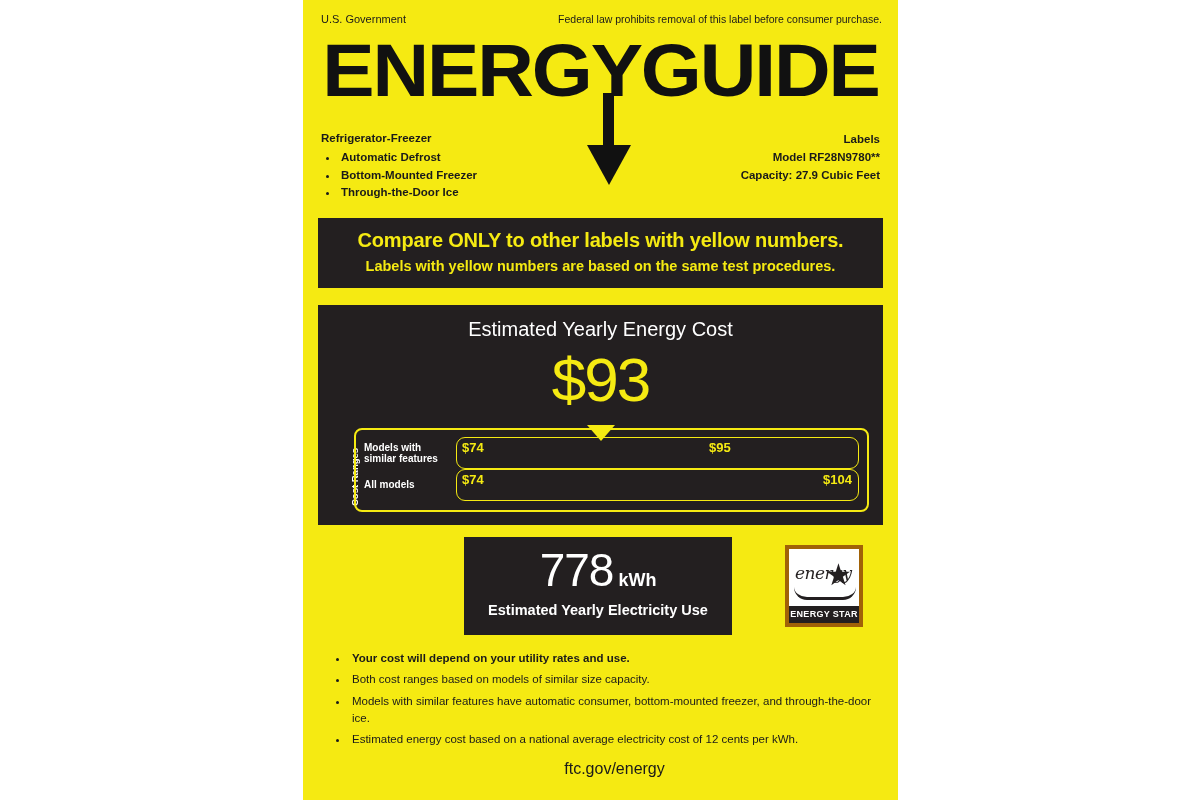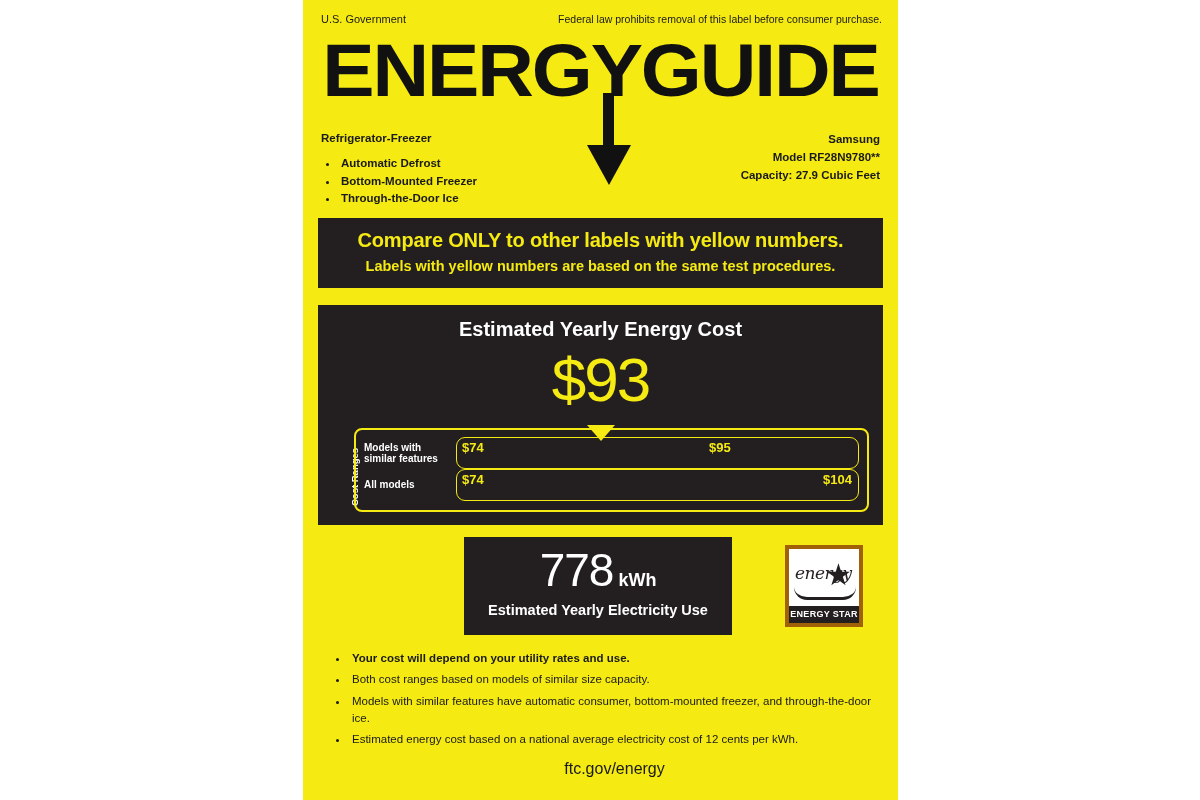--- a/index.html
+++ b/index.html
@@ -88,21 +88,21 @@
   
   .descr {
     position: absolute;
     top: 130px;
     left: 18px;
     font-size: 11.5px;
     font-weight: bold;
     line-height: 1.55;
   }
   .descr ul {
-    margin: 7px 0 0 0;
+    margin: 1px 0 0 0;
     padding-left: 18px;
     list-style: disc;
   }
   .descr li { padding-left: 2px; }
 
   .brandblock {
     position: absolute;
     top: 131px;
     right: 18px;
     text-align: right;
@@ -142,21 +142,21 @@
     left: 15px;
     width: 565px;
     height: 220px;
     background: #231f20;
     color: #f5ea12;
     box-sizing: border-box;
   }
   .costpanel .title {
     text-align: center;
     font-size: 20px;
-    font-weight: bold;
+    font-weight: normal;
     padding-top: 13px;
     color: #ffffff;
   }
   .bigcost {
     text-align: center;
     font-size: 62px;
     font-weight: normal;
     line-height: 1;
     margin-top: 8px;
     letter-spacing: -2px;
@@ -385,21 +385,21 @@
   <div class="descr">
     <div>Refrigerator-Freezer</div>
     <ul>
       <li>Automatic Defrost</li>
       <li>Bottom-Mounted Freezer</li>
       <li>Through-the-Door Ice</li>
     </ul>
   </div>
 
   <div class="brandblock">
-    <div>Samsung</div>
+    <div>Labels</div>
     <div>Model RF28N9780**</div>
     <div>Capacity: 27.9 Cubic Feet</div>
   </div>
 
   <div class="compare">
     <div class="l1">Compare ONLY to other labels with yellow numbers.</div>
     <div class="l2">Labels with yellow numbers are based on the same test procedures.</div>
   </div>
 
   <div class="costpanel">

